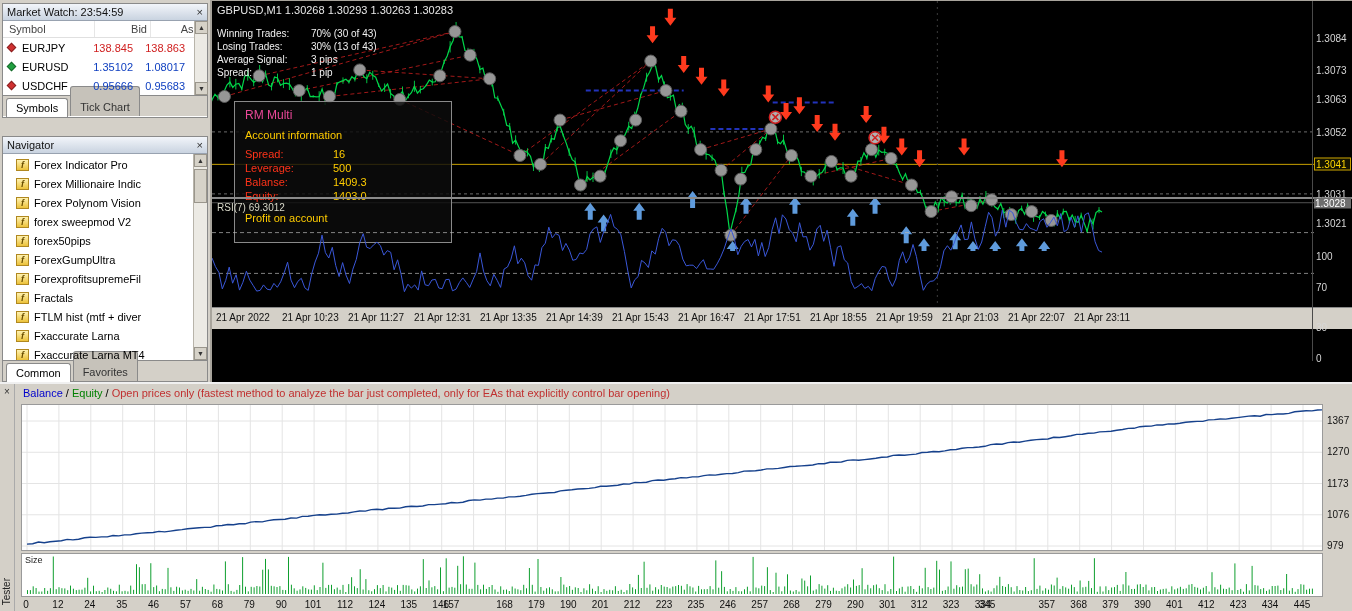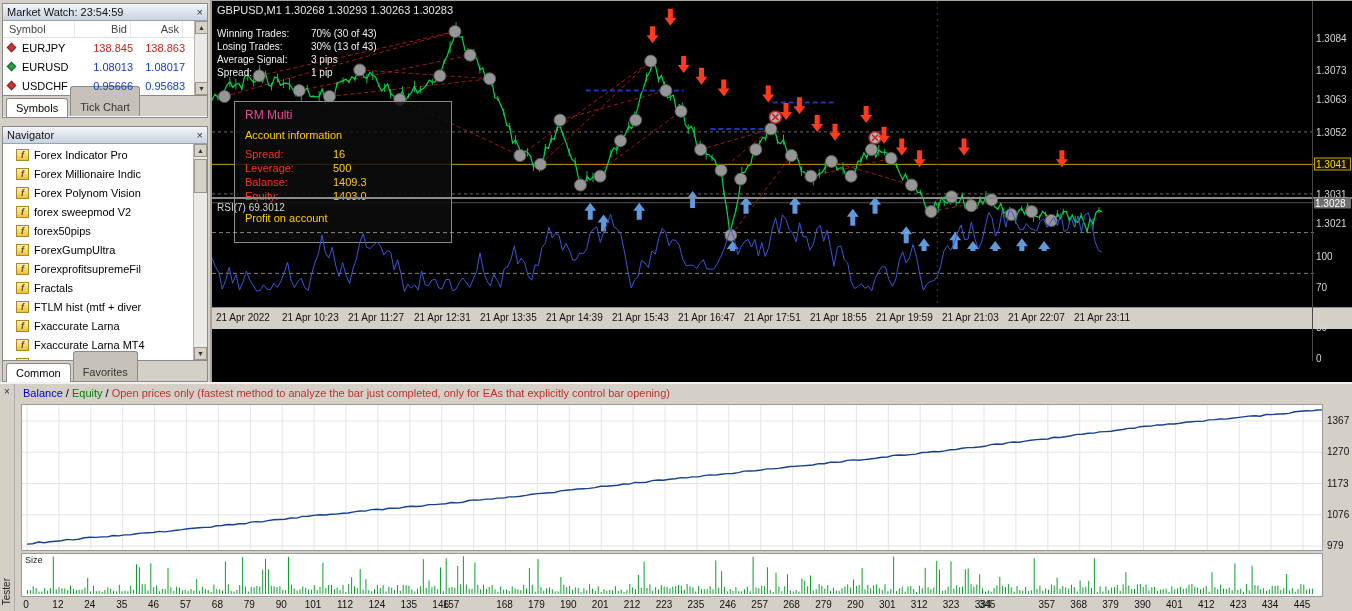--- a/index.html
+++ b/index.html
@@ -1,30 +1,30 @@
 <!DOCTYPE html>
 <html><head>
 <meta charset="utf-8">
 <style>
   *{box-sizing:border-box;margin:0;padding:0;}
   html,body{width:1352px;height:611px;}
   body{background:#d4d0c8;font-family:"Liberation Sans",sans-serif;font-size:11px;overflow:hidden;position:relative;}
 
   .top-row{display:flex;height:382px;}
-  .left-col{width:210px;padding:3px 2px 0 2px;display:flex;flex-direction:column;gap:8px;}
+  .left-col{width:210px;padding:3px 2px 0 2px;display:flex;flex-direction:column;gap:18px;}
   .panel{border:1px solid #8a8a8a;background:#fff;display:flex;flex-direction:column;}
   .panel.mw{height:115px;flex:none;}
   .panel.nav{flex:1;min-height:0;}
   .panel-title{height:17px;flex:none;background:linear-gradient(#f2f5fa,#c9d3e0);border-bottom:1px solid #98a2b0;display:flex;align-items:center;justify-content:space-between;padding:0 4px;color:#111;}
   .close-x{color:#333;font-size:11px;line-height:1;cursor:default;}
 
   .mw-table{position:relative;flex:none;}
   .mw-head{display:flex;height:17px;align-items:center;border-bottom:1px solid #e0e0e0;color:#444;}
   .mw-head span{border-right:1px solid #e6e6e6;height:100%;display:flex;align-items:center;}
-  .col-sym{width:72px;padding-left:6px;}
+  .col-sym{width:92px;padding-left:6px;}
   .col-bid{width:56px;justify-content:flex-end;padding-right:3px;}
   .col-ask{width:52px;justify-content:flex-end;padding-right:3px;}
   .mw-row{display:flex;height:19px;align-items:center;}
   .mw-ico{width:7px;height:7px;transform:rotate(45deg);margin:0 7px 0 5px;flex:none;border:1px solid rgba(0,0,0,.35);}
   .mw-sym{width:58px;color:#000;}
   .mw-bid{width:56px;text-align:right;padding-right:3px;}
   .mw-ask{width:52px;text-align:right;padding-right:3px;}
   .vscroll{position:absolute;top:0;right:0;bottom:0;width:14px;background:#eceae4;border-left:1px solid #b8b4aa;}
   .sb-btn{position:absolute;left:0;width:13px;height:13px;background:#d6d2c8;border:1px solid #9a968c;font-size:7px;display:flex;align-items:center;justify-content:center;color:#333;}
   .sb-up{top:0;}
@@ -102,21 +102,21 @@
         <div id="mw-rows">
             <div class="mw-row">
               <span class="mw-ico" style="background: rgb(208, 48, 48);"></span>
               <span class="mw-sym">EURJPY</span>
               <span class="mw-bid" style="color: rgb(208, 32, 32);">138.845</span>
               <span class="mw-ask" style="color: rgb(208, 32, 32);">138.863</span>
             </div>
             <div class="mw-row">
               <span class="mw-ico" style="background: rgb(32, 160, 64);"></span>
               <span class="mw-sym">EURUSD</span>
-              <span class="mw-bid" style="color: rgb(16, 64, 192);">1.08013</span>
+              <span class="mw-bid" style="color: rgb(16, 64, 192);">1.35102</span>
               <span class="mw-ask" style="color: rgb(16, 64, 192);">1.08017</span>
             </div>
             <div class="mw-row">
               <span class="mw-ico" style="background: rgb(208, 48, 48);"></span>
               <span class="mw-sym">USDCHF</span>
               <span class="mw-bid" style="color: rgb(16, 64, 192);">0.95666</span>
               <span class="mw-ask" style="color: rgb(16, 64, 192);">0.95683</span>
             </div>
           </div>
         <div class="vscroll" style="width:13px;">

